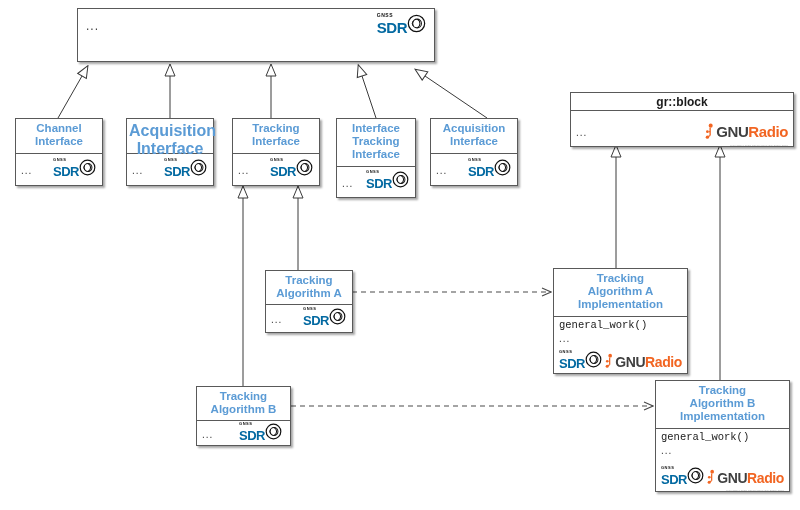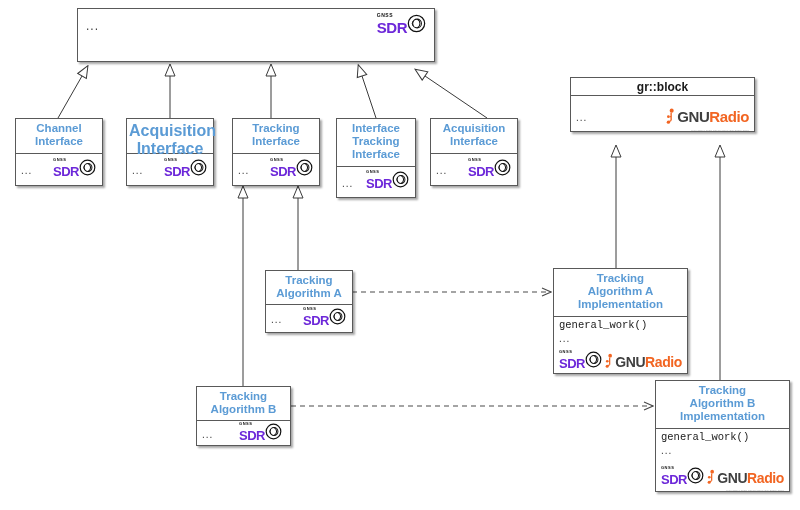--- a/index.html
+++ b/index.html
@@ -60,21 +60,21 @@
     position:absolute;
     left:0;
     font-family:"Liberation Sans",sans-serif;
     font-weight:bold;
     color:#111;
     letter-spacing:0.5px;
   }
   .sdrlogo .sdr{
     font-family:"Liberation Sans",sans-serif;
     font-weight:bold;
-    color:#6d28d9;
+    color:#0369a1;
     letter-spacing:-0.5px;
     display:inline-block;
     vertical-align:middle;
   }
   .sdrlogo .mark{display:inline-block;vertical-align:middle;}
 
   
   .grlogo{
     display:inline-block;
     white-space:nowrap;
@@ -258,21 +258,21 @@
               <circle cx="10" cy="10" r="8.6" fill="none" stroke="#111" stroke-width="1.4"></circle>
               <circle cx="10.6" cy="10" r="4.6" fill="none" stroke="#111" stroke-width="1.2"></circle>
               <path d="M11 5.6 A5 5 0 0 1 11 14.4" fill="none" stroke="#111" stroke-width="1.2"></path>
               <path d="M6.6 7.2 A4.6 4.6 0 0 0 6.6 12.8" fill="none" stroke="#111" stroke-width="1"></path>
             </svg>
         </span>
       </span>
     </div>
   </div>
 
-  <div class="uml" style="left:570px;top:77px;width:185px;height:55px;">
+  <div class="uml" style="left:570px;top:92px;width:224px;height:55px;">
     <div class="title black" style="font-size:12px;height:18px;">gr::block</div>
     <div class="body" style="height:36px;">
       <span class="ellipsis" style="position:absolute;left:5px;top:17px;font-size:10px;">...</span>
       <span class="grlogo logorow" style="right:5px;top:12px;">
         <span class="glyph">
           <svg width="11" height="17" viewBox="0 0 12 18">
               <circle cx="6.2" cy="2.6" r="2.2" fill="#f26522"></circle>
               <path d="M5.6 4.8 L5.6 13.4" stroke="#f26522" stroke-width="1.5" fill="none"></path>
               <circle cx="2.6" cy="9.2" r="1.5" fill="#f26522"></circle>
               <path d="M4 9.2 L5.6 9.2" stroke="#f26522" stroke-width="1.2"></path>

